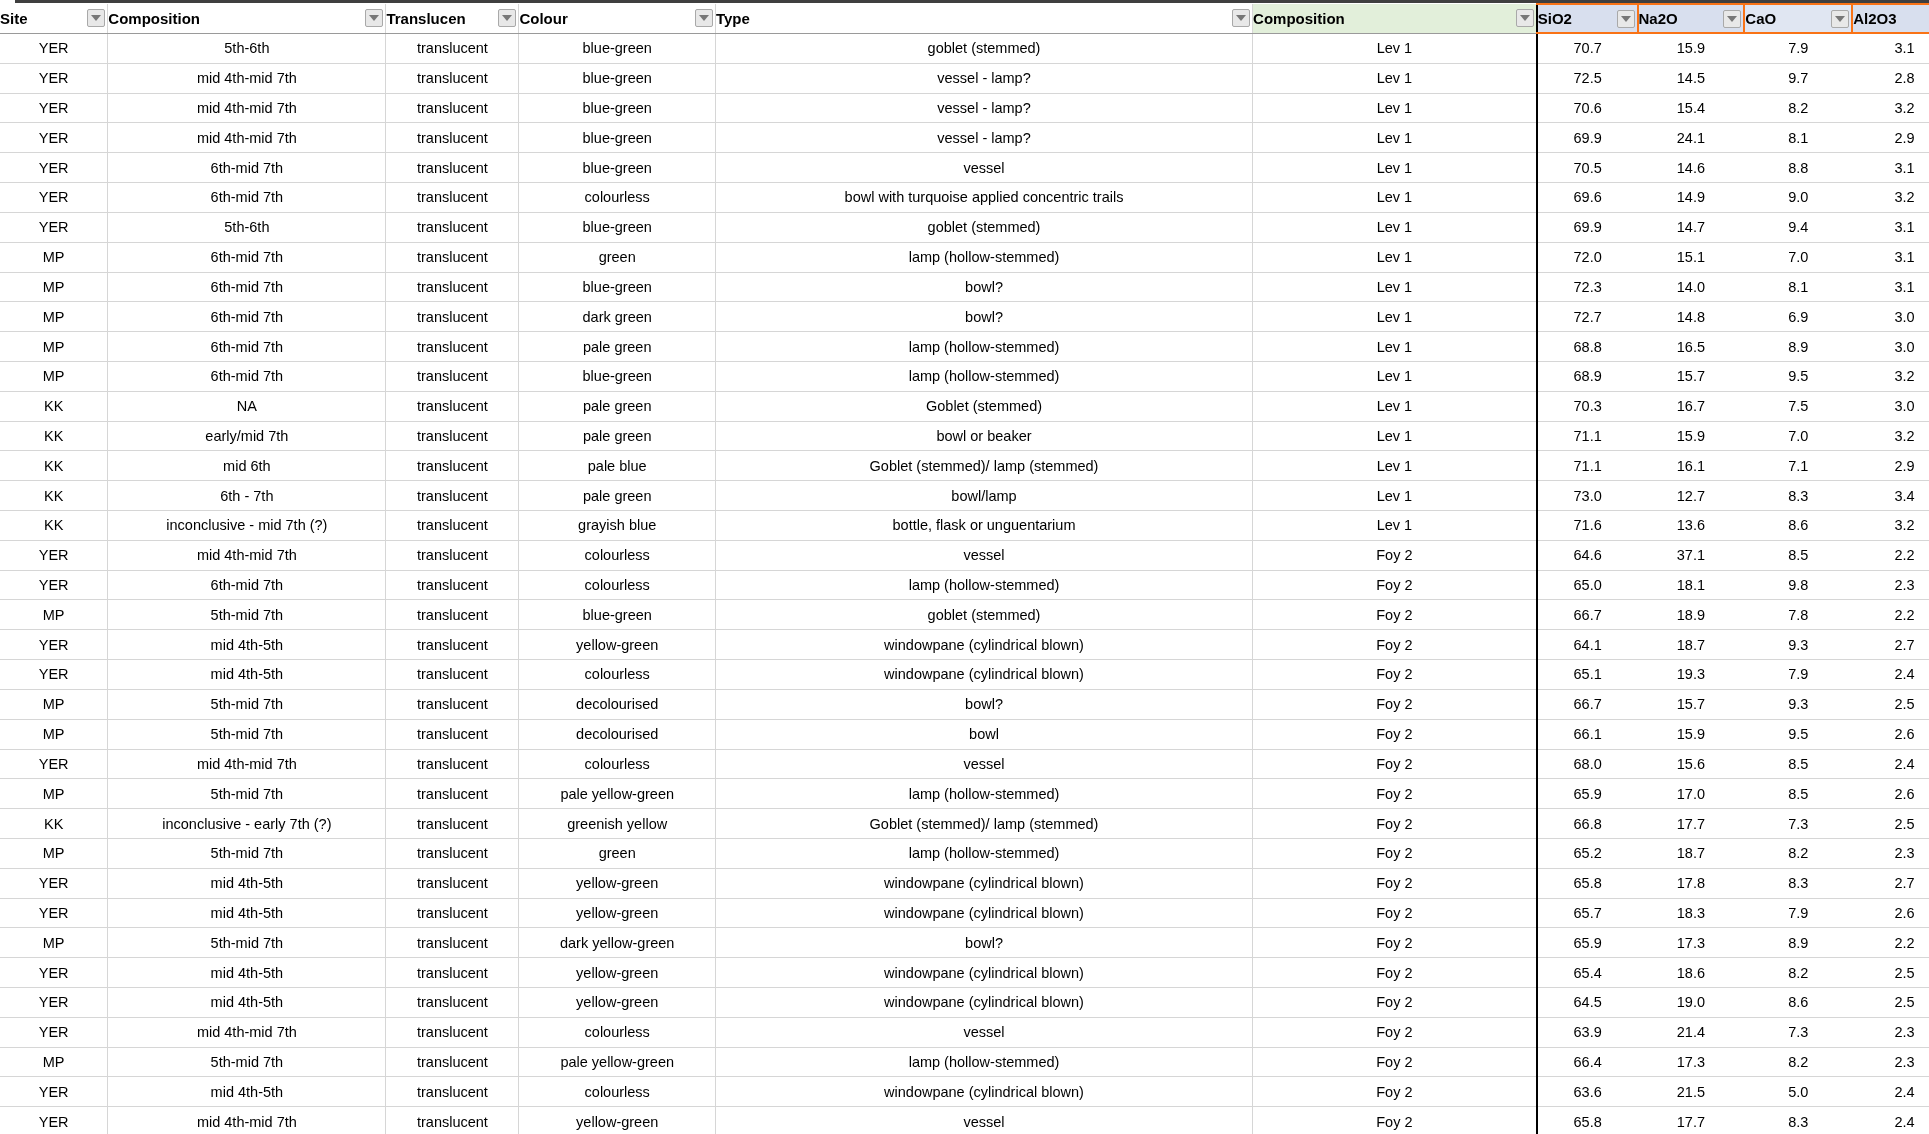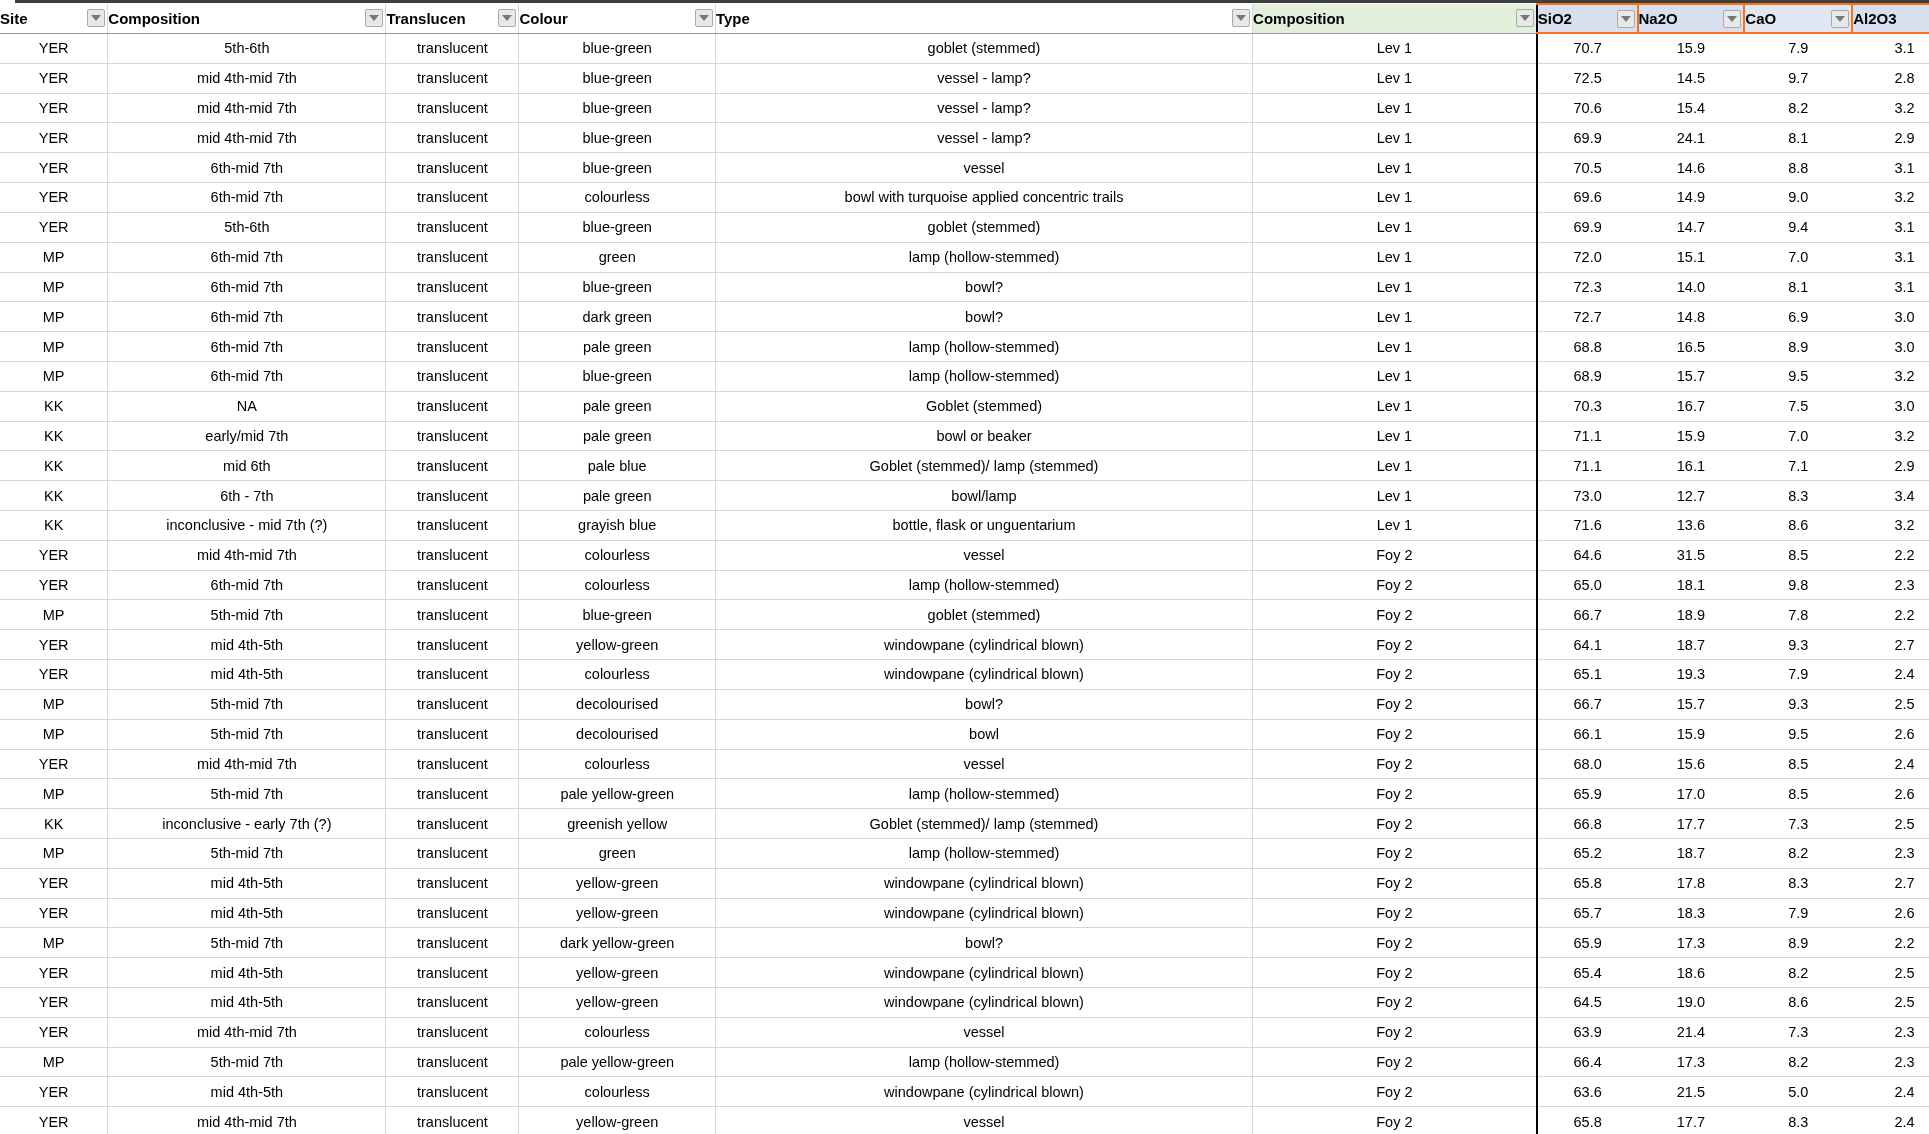--- a/index.html
+++ b/index.html
@@ -368,21 +368,21 @@
           <td class="col-al2o3">3.2</td>
         </tr>
         <tr>
           <td class="col-site">YER</td>
           <td class="col-chronology">mid 4th-mid 7th</td>
           <td class="col-translucency">translucent</td>
           <td class="col-colour">colourless</td>
           <td class="col-type">vessel</td>
           <td class="col-composition">Foy 2</td>
           <td class="col-sio2">64.6</td>
-          <td class="col-na2o">31.5</td>
+          <td class="col-na2o">37.1</td>
           <td class="col-cao">8.5</td>
           <td class="col-al2o3">2.2</td>
         </tr>
         <tr>
           <td class="col-site">YER</td>
           <td class="col-chronology">6th-mid 7th</td>
           <td class="col-translucency">translucent</td>
           <td class="col-colour">colourless</td>
           <td class="col-type">lamp (hollow-stemmed)</td>
           <td class="col-composition">Foy 2</td>

